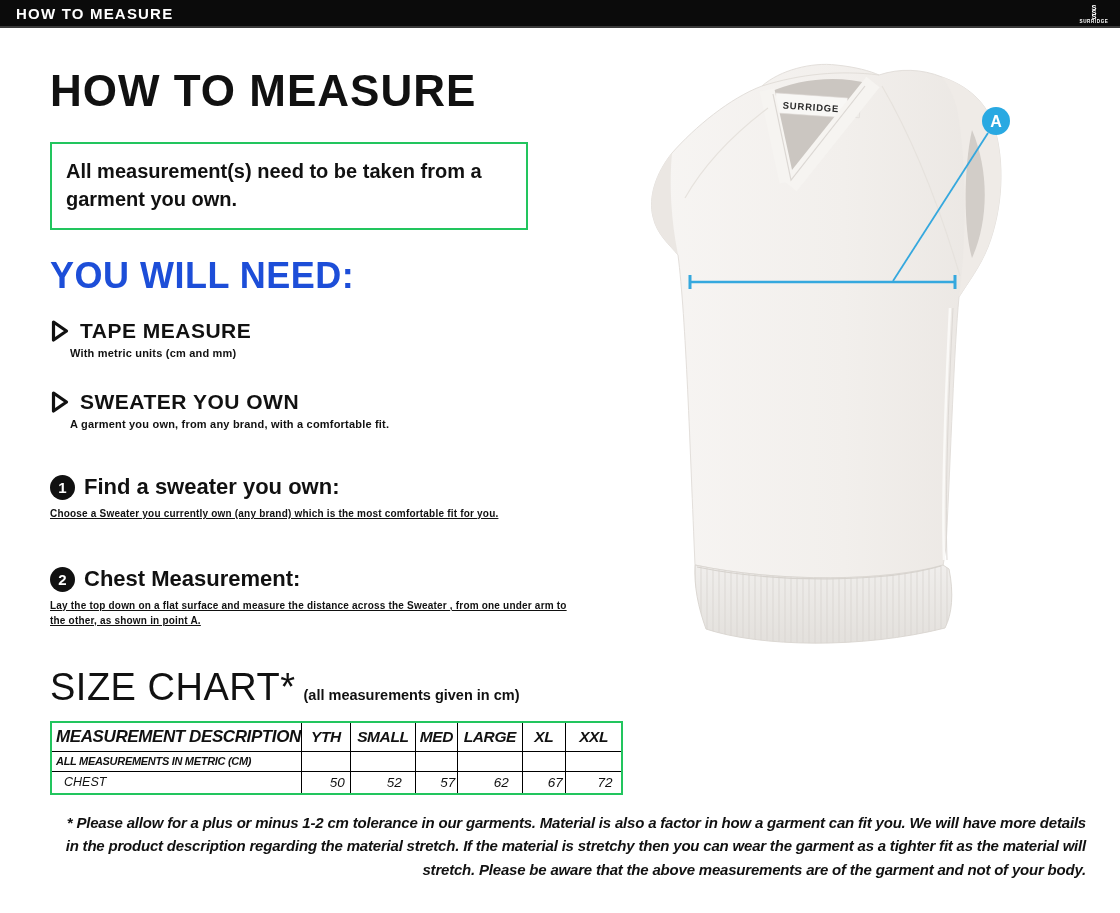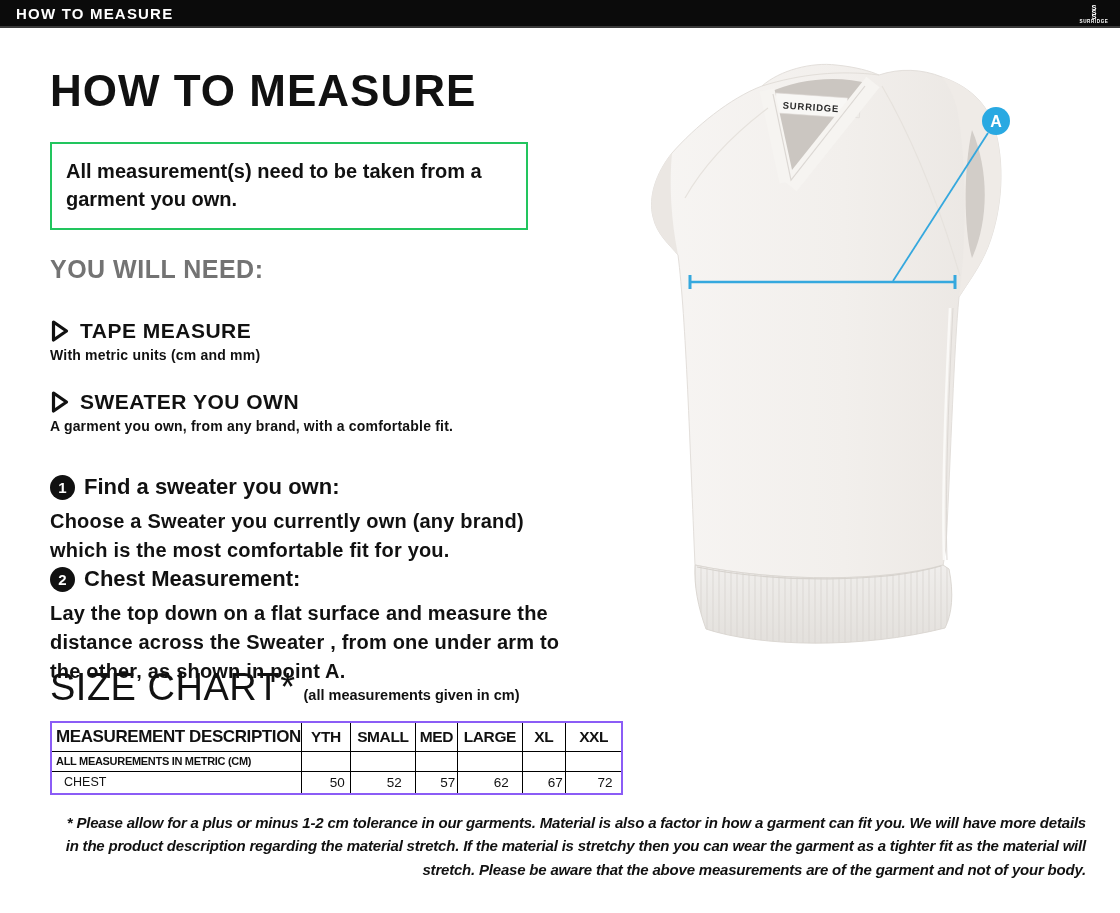--- a/index.html
+++ b/index.html
@@ -31,54 +31,54 @@
     font-size: 44px; font-weight: 800; letter-spacing: 1px; color: #111;
   }
   .notice-box {
     position: absolute; left: 50px; top: 142px; width: 478px;
     border: 2px solid #22c55e; padding: 13px 14px 15px 14px;
   }
   .notice-box p { font-size: 20px; font-weight: 700; line-height: 1.4; color: #111; }
 
   .ywn-title {
     position: absolute; left: 50px; top: 255px;
-    font-size: 25px; font-weight: 800; letter-spacing: 0.5px; color: #737373;
+    font-size: 36px; font-weight: 800; letter-spacing: 0.5px; color: #1d4ed8;
   }
 
   .need-item { position: absolute; left: 50px; width: 540px; }
   .need-item .row { display: flex; align-items: flex-end; gap: 10px; }
   .need-item .label { font-size: 21px; font-weight: 800; letter-spacing: 0.5px; color: #111; }
-  .need-item .desc { font-size: 14px; font-weight: 700; letter-spacing: 0.2px; color: #111; margin-top: 4px; margin-left: 0; }
+  .need-item .desc { font-size: 11px; font-weight: 700; letter-spacing: 0.2px; color: #111; margin-top: 4px; margin-left: 20px; }
   .need-item-1 { top: 319px; }
   .need-item-2 { top: 390px; }
   .tri-icon { flex: 0 0 auto; display: block; }
 
   .step { position: absolute; left: 50px; width: 535px; }
   .step .row { display: flex; align-items: center; gap: 9px; }
   .step .num {
     width: 25px; height: 25px; border-radius: 50%; background: #111; color: #fff;
     font-size: 15px; font-weight: 800; display: flex; align-items: center; justify-content: center;
     flex: 0 0 auto;
   }
   .step .title { font-size: 22px; font-weight: 800; color: #111; }
-  .step .desc { font-size: 20px; font-weight: 700; letter-spacing: 0.2px; line-height: 1.45; color: #111; margin-top: 7px; }
+  .step .desc { font-size: 10px; font-weight: 700; letter-spacing: 0.2px; line-height: 1.45; color: #111; margin-top: 7px; text-decoration: underline; }
   .step-1 { top: 474px; }
   .step-2 { top: 566px; }
 
   .size-heading { position: absolute; left: 50px; top: 666px; display: flex; align-items: baseline; }
   .size-heading .big { font-size: 38px; font-weight: 400; letter-spacing: 0.5px; color: #111; }
   .size-heading .sub { font-size: 14.5px; font-weight: 700; margin-left: 8px; color: #111; }
 
   
   .size-table {
     position: absolute; left: 50px; top: 721px;
     border-collapse: collapse; table-layout: fixed;
   }
   .size-table td, .size-table th { border: 1px solid #000; color: #111; overflow: hidden; white-space: nowrap; }
-  .size-table { border: 2px solid #8b5cf6; }
+  .size-table { border: 2px solid #22c55e; font-style: italic; }
   .size-table .hdr th { height: 29px; font-size: 15.5px; font-weight: 700; letter-spacing: -0.4px; text-align: center; }
   .size-table .hdr th.first { text-align: left; padding-left: 4px; font-size: 17px; }
   .size-table .metric td { height: 20px; font-size: 11px; font-weight: 700; letter-spacing: -0.3px; margin-top: 24px; }
   .size-table .metric td.first { padding-left: 4px; }
   .size-table .vals td { height: 23px; font-size: 13.5px; font-weight: 400; text-align: center; padding-left: 23px; }
   .size-table .vals td.first { text-align: left; padding-left: 12px; font-size: 12.5px; }
 
   .footnote {
     position: absolute; left: 50px; top: 811px; width: 1036px;
     font-size: 15px; font-weight: 700; font-style: italic; letter-spacing: -0.2px;

